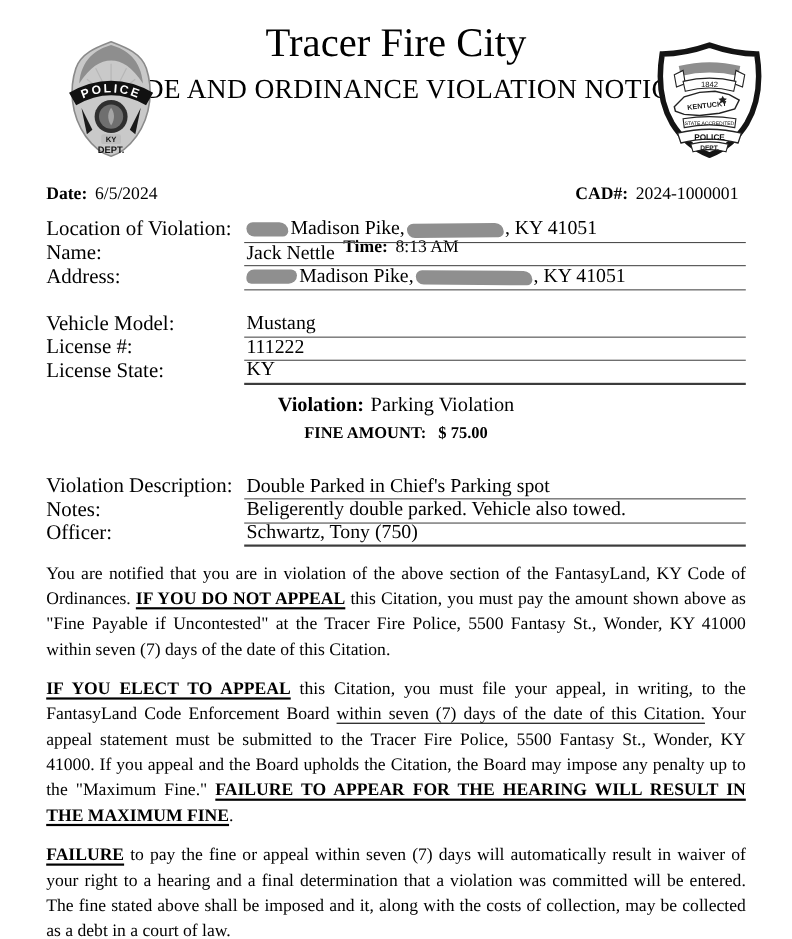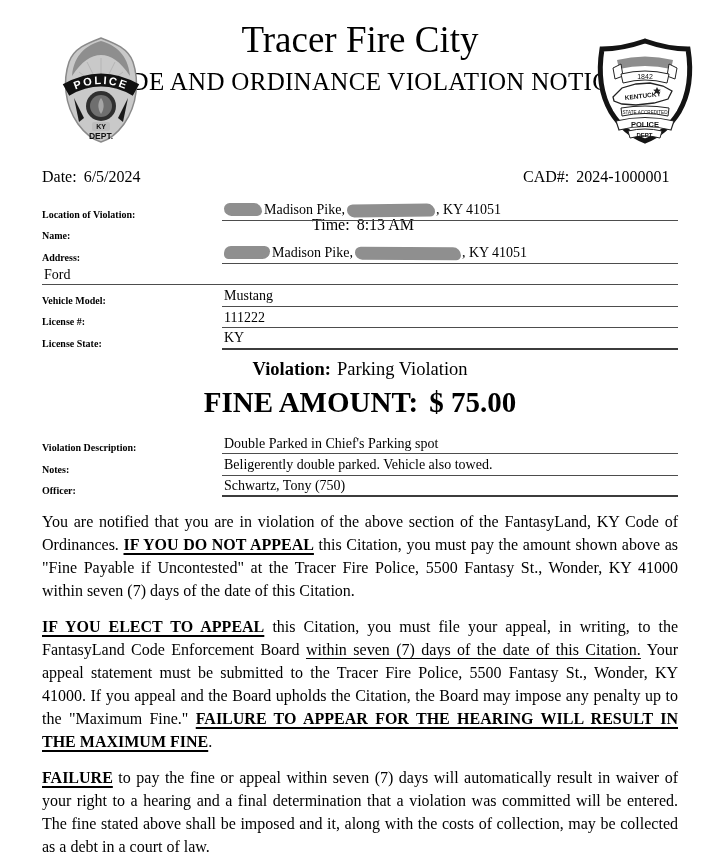--- a/index.html
+++ b/index.html
@@ -16,43 +16,43 @@
   .titles { text-align:center; padding-top:20px; }
   .doc-title { font-size:37px; line-height:1.1; }
   .doc-subtitle { font-size:25px; margin-top:7px; letter-spacing:0.3px; }
   .badge-left  { position:absolute; left:54px;  top:36px; width:94px;  height:108px; }
   .badge-right { position:absolute; left:591px; top:38px; width:108px; height:106px; }
 
   
   .meta { display:flex; margin-top:16px; font-size:16px; height:20px; }
   .meta .mg1 { width:270px; } .meta .mg2 { width:211px;margin-top:48px; } .meta .mg3 { flex:1; }
   .b { font-weight:bold; }
-  .mlabel { font-weight:normal; margin-right:7px; }
+  .mlabel { font-weight:bold; margin-right:7px; }
 
   
   .fields { margin-top:11px; }
   .fields2 { margin-top:19px; }
   .frow { display:flex; align-items:flex-end; height:21.5px; }
-  .flabel { width:180px; font-weight:bold; font-size:10px; line-height:1.2; }
-  .fvalue { flex:1; border-bottom:1.5px solid #4d4d4d; font-size:14px; line-height:1.25;
+  .flabel { width:180px; font-weight:normal; font-size:19px; line-height:1.2; }
+  .fvalue { flex:1; border-bottom:1.5px solid #4d4d4d; font-size:18px; line-height:1.25;
             padding:0 0 1px 2px; white-space:nowrap; overflow:hidden; }
   .frow.thick .fvalue { border-bottom-width:2px; border-bottom-color:#3c3c3c; }
 
   
   .redact { display:inline-block; background:#8f8f8f; height:13px;
             border-radius:7px 10px 6px 9px; vertical-align:-2px; }
   .r1 { width:38px; margin-right:2px; }
   .r2 { width:88px; margin:0 1px -1px 2px; transform:rotate(-0.6deg); }
   .r3 { width:46px; margin-right:2px; border-radius:9px 7px 10px 6px; }
   .r4 { width:106px; margin:0 1px -1px 2px; transform:rotate(0.4deg); }
 
   
   .violation-line { text-align:center; margin-top:9px; font-size:18.5px; height:24px; }
   .violation-line .val { margin-left:6px; }
-  .fine-line { text-align:center; margin-top:3px; font-size:29px; font-weight:bold; height:28px; }
+  .fine-line { text-align:center; margin-top:3px; font-size:15px; font-weight:bold; height:28px; }
   .fine-line .val { margin-left:11px; }
 
   
   .legal p { margin:13px 0 0 0; font-size:16px; line-height:23px; text-align:justify; }
   .bu { font-weight:bold; text-decoration:underline; text-decoration-thickness:1.5px; text-underline-offset:2.5px; }
   .u  { text-decoration:underline; text-underline-offset:2.5px; }
 
   svg text { font-family:"Liberation Sans","DejaVu Sans",sans-serif; }
 </style>
 </head>
@@ -127,27 +127,27 @@
       </div>
     </div>
 
     <div class="fields">
       <div class="frow">
         <span class="flabel">Location of Violation:</span>
         <span class="fvalue"><i class="redact r1"></i><span>Madison Pike,</span><i class="redact r2"></i><span>, KY 41051</span></span>
       </div>
       <div class="frow">
         <span class="flabel">Name:</span>
+        <span class="fvalue">Jack Nettle</span>
       </div>
       <div class="frow">
         <span class="flabel">Address:</span>
         <span class="fvalue"><i class="redact r3"></i><span>Madison Pike,</span><i class="redact r4"></i><span>, KY 41051</span></span>
       </div>
       <div class="frow">
-        <span class="fvalue">Ford</span>
       </div>
       <div class="frow">
         <span class="flabel">Vehicle Model:</span>
         <span class="fvalue">Mustang</span>
       </div>
       <div class="frow">
         <span class="flabel">License #:</span>
         <span class="fvalue">111222</span>
       </div>
       <div class="frow thick">

